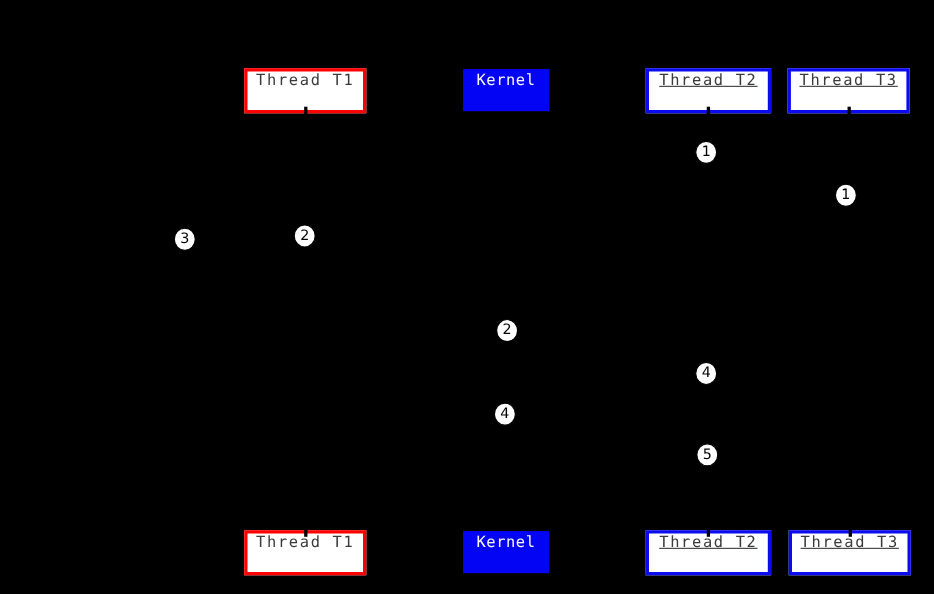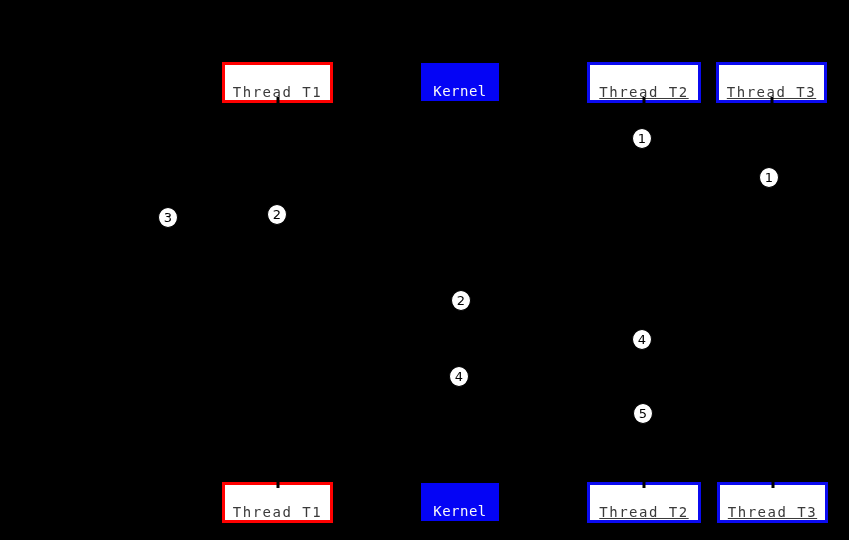--- a/index.html
+++ b/index.html
@@ -12,21 +12,21 @@
     width: 849px;
     height: 540px;
     background: var(--background, #000);
     overflow: hidden;
     font-family: "DejaVu Sans Mono", monospace;
   }
   .box {
     position: absolute;
     box-sizing: border-box;
     display: flex;
-    align-items: flex-end;
+    align-items: flex-start;
     justify-content: center;
     background: var(--box-fill, #fff);
     color: var(--box-text, #3a3a3a);
     font-size: 14px;
     letter-spacing: 1.5px;
     white-space: nowrap;
   }
   .box.red-outline   { border: 3px solid var(--thread-red-border, #ff0000); }
   .box.blue-outline  { border: 3px solid var(--thread-blue-border, #0b0bf0); text-decoration: underline; }
   .box.kernel-style {

